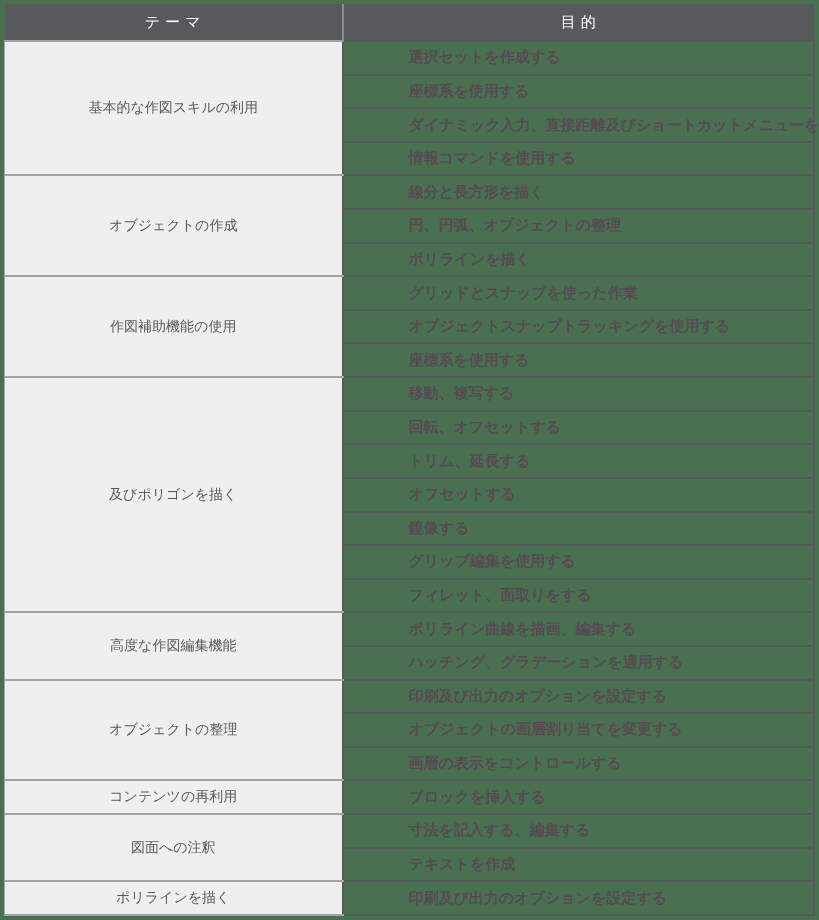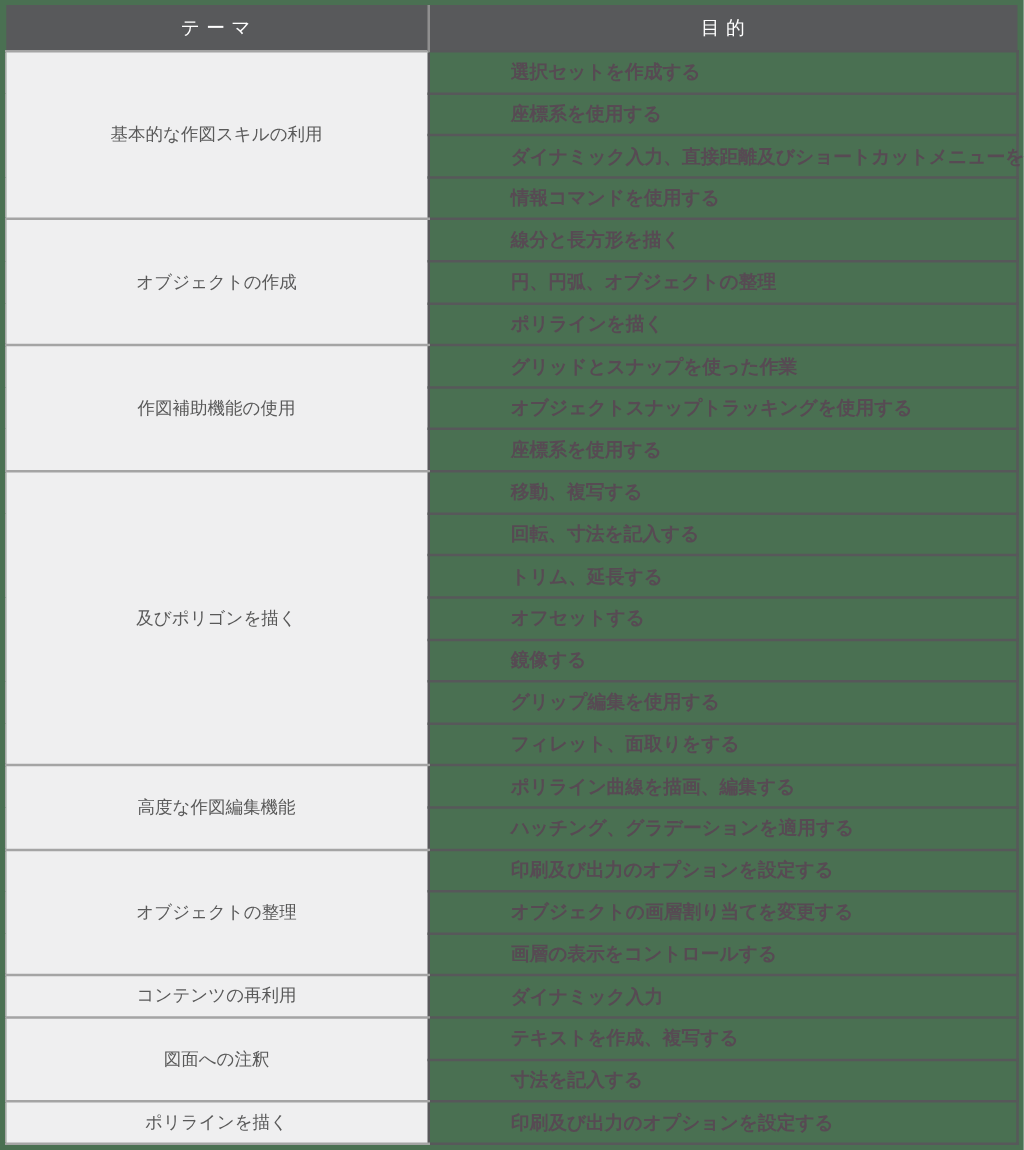--- a/index.html
+++ b/index.html
@@ -115,21 +115,21 @@
           <td class="purpose"><span class="purpose-link">オブジェクトスナップトラッキングを使用する</span></td>
         </tr>
         <tr>
           <td class="purpose"><span class="purpose-link">座標系を使用する</span></td>
         </tr>
         <tr>
           <td class="theme" rowspan="7">及びポリゴンを描く</td>
           <td class="purpose"><span class="purpose-link">移動、複写する</span></td>
         </tr>
         <tr>
-          <td class="purpose"><span class="purpose-link">回転、寸法を記入する</span></td>
+          <td class="purpose"><span class="purpose-link">回転、オフセットする</span></td>
         </tr>
         <tr>
           <td class="purpose"><span class="purpose-link">トリム、延長する</span></td>
         </tr>
         <tr>
           <td class="purpose"><span class="purpose-link">オフセットする</span></td>
         </tr>
         <tr>
           <td class="purpose"><span class="purpose-link">鏡像する</span></td>
         </tr>
@@ -151,28 +151,28 @@
           <td class="purpose"><span class="purpose-link">印刷及び出力のオプションを設定する</span></td>
         </tr>
         <tr>
           <td class="purpose"><span class="purpose-link">オブジェクトの画層割り当てを変更する</span></td>
         </tr>
         <tr>
           <td class="purpose"><span class="purpose-link">画層の表示をコントロールする</span></td>
         </tr>
         <tr>
           <td class="theme" rowspan="1">コンテンツの再利用</td>
-          <td class="purpose"><span class="purpose-link">ダイナミック入力</span></td>
+          <td class="purpose"><span class="purpose-link">ブロックを挿入する</span></td>
         </tr>
         <tr>
           <td class="theme" rowspan="2">図面への注釈</td>
-          <td class="purpose"><span class="purpose-link">テキストを作成、複写する</span></td>
+          <td class="purpose"><span class="purpose-link">寸法を記入する、編集する</span></td>
         </tr>
         <tr>
-          <td class="purpose"><span class="purpose-link">寸法を記入する</span></td>
+          <td class="purpose"><span class="purpose-link">テキストを作成</span></td>
         </tr>
         <tr>
           <td class="theme" rowspan="1">ポリラインを描く</td>
           <td class="purpose"><span class="purpose-link">印刷及び出力のオプションを設定する</span></td>
         </tr>
       </tbody>
   </table>
 </div>
 
 </body></html>

